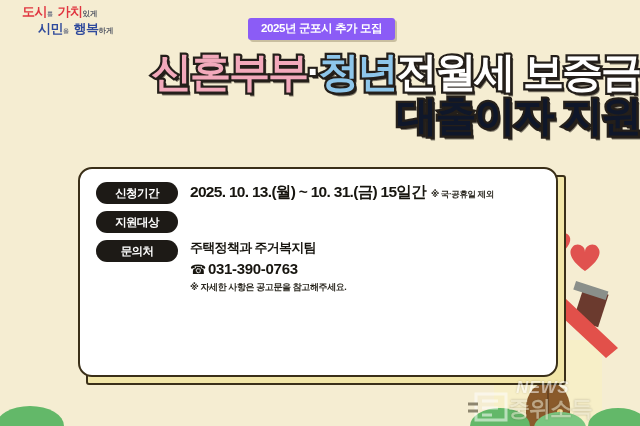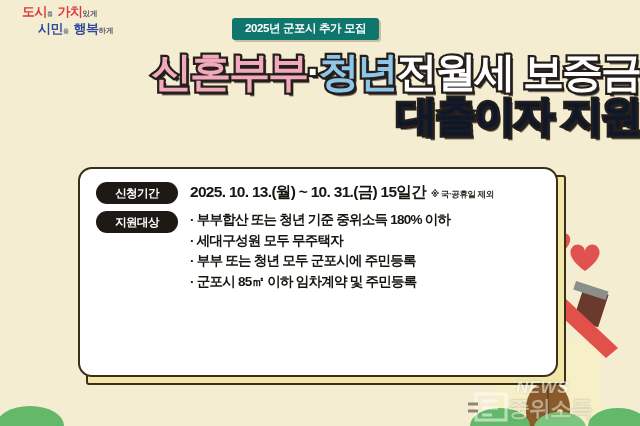--- a/index.html
+++ b/index.html
@@ -36,24 +36,24 @@
   #logo .lrow { display: block; font-weight: 800; }
   #logo .lrow-2 { margin-left: 16px; }
   .l-red   { color: #e0353f; font-size: 13px; letter-spacing: -0.5px; }
   .l-blue  { color: #2f4a9c; font-size: 13px; letter-spacing: -0.5px; }
   .l-small { color: #555a66; font-size: 7.5px; font-weight: 700; }
   .l-tiny  { color: #7a7f8c; font-size: 6px; font-weight: 700; }
 
   
   #banner {
     position: absolute;
-    left: 232px;
+    left: 248px;
     top: 18px;
     padding: 3px 13px 4px;
-    background: #0f766e;
+    background: #8b5cf6;
     border-radius: 3px;
     color: #ffffff;
     font-size: 11.5px;
     font-weight: 800;
     letter-spacing: -0.4px;
     white-space: nowrap;
     box-shadow: 2px 2px 0 rgba(120,105,70,0.35);
   }
 
   
@@ -291,28 +291,32 @@
       <div class="pill">신청기간</div>
       <div class="row-body">
         <div class="period-line">
           <span>2025. 10. 13.(월) ~ 10. 31.(금) 15일간</span><span class="period-note">※ 국·공휴일 제외</span>
         </div>
       </div>
     </div>
 
     <div class="row">
       <div class="pill">지원대상</div>
+    </div>
+
+    <div class="row row-contact">
+      <div class="pill">문의처</div>
       <div class="row-body">
-        <div class="bullet">· 부부합산 또는 청년 기준 중위소득 180% 이하</div>
-        <div class="bullet">· 세대구성원 모두 무주택자</div>
-        <div class="bullet">· 부부 또는 청년 모두 군포시에 주민등록</div>
-        <div class="bullet">· 군포시 85㎡ 이하 임차계약 및 주민등록</div>
+        <div class="contact-org">주택정책과 주거복지팀</div>
+        <div class="contact-tel">
+          <span class="tel-icon">☎</span><span>031-390-0763</span>
+        </div>
+        <div class="contact-note">※ 자세한 사항은 공고문을 참고해주세요.</div>
       </div>
     </div>
-
 
   </div>
 
   <div id="watermark">
     <svg width="46" height="44" viewBox="0 0 46 44" style="position:absolute;left:0;top:6px;">
       <path d="M8 10 h30 v26 h-30 z" fill="none" stroke="#ffffff" stroke-width="3"></path>
       <path d="M14 17 h16 M14 24 h16 M14 31 h10" stroke="#ffffff" stroke-width="3"></path>
       <path d="M0 20 h10 M0 27 h10" stroke="#3a3320" stroke-width="3"></path>
     </svg>
     <div id="wm-news">NEWS</div>

